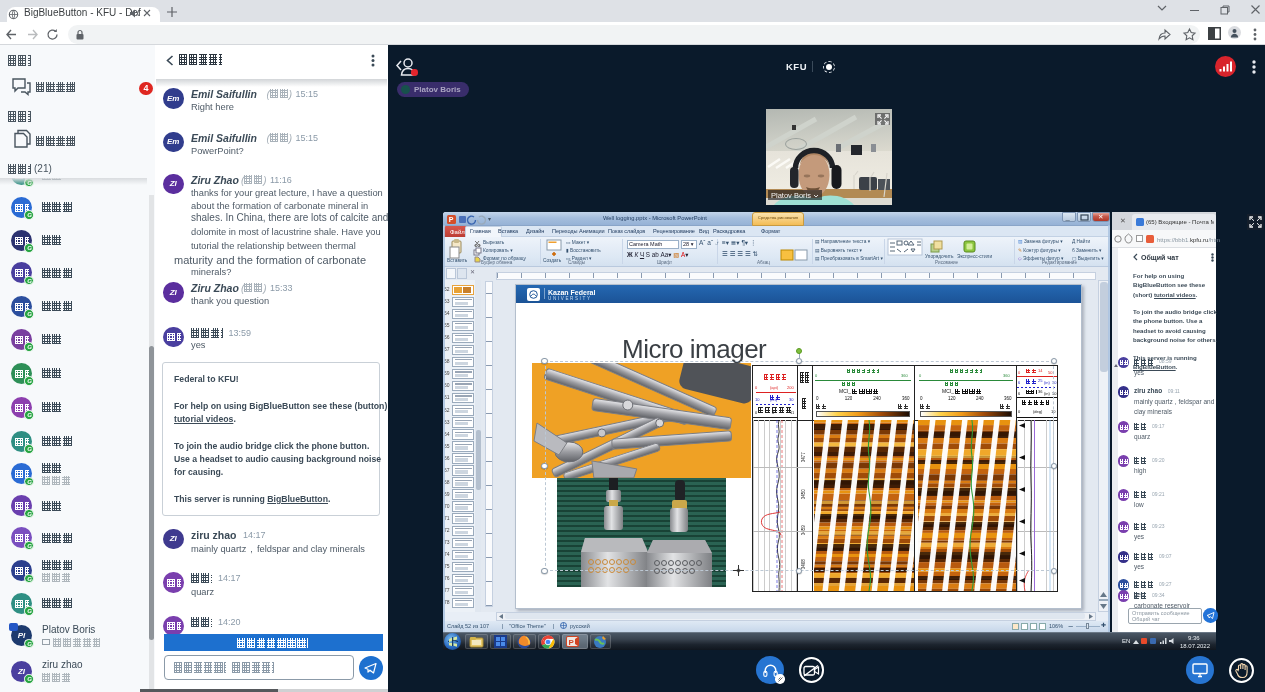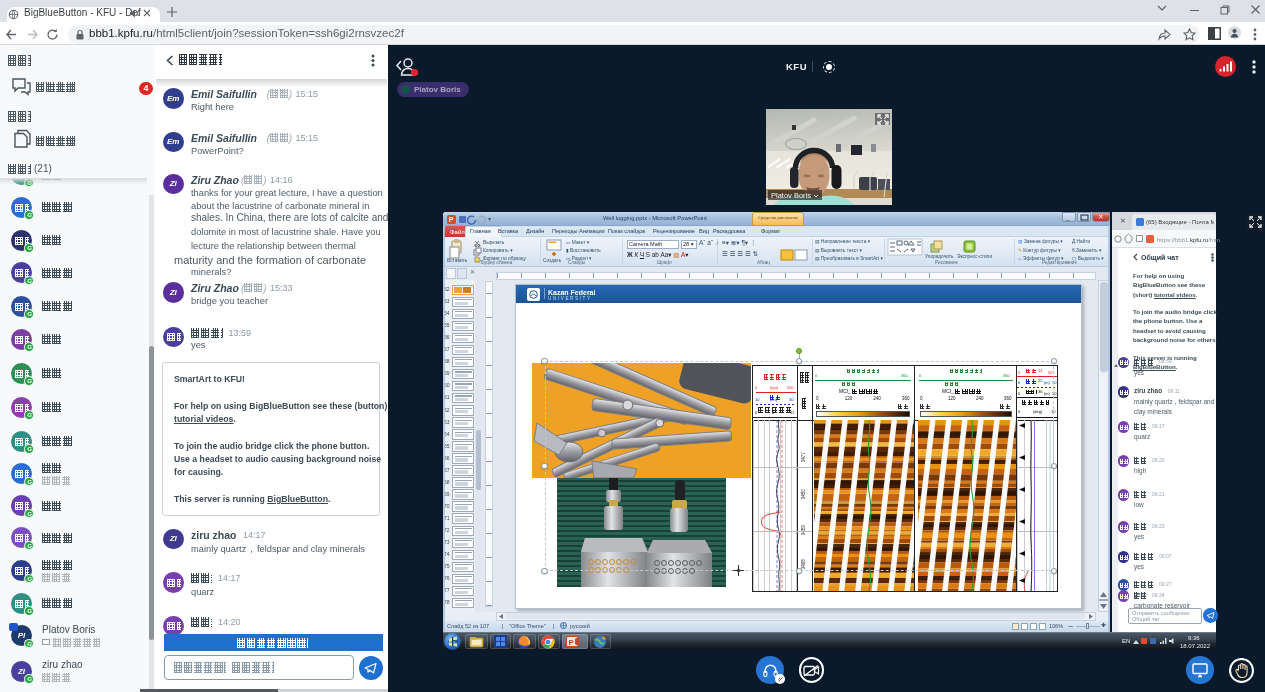--- a/index.html
+++ b/index.html
@@ -47,21 +47,20 @@
     </svg>
 <svg class="a" style="left:46px;top:28px;" width="13" height="13" viewBox="0 0 13 13">
       <path d="M11 6.5a4.5 4.5 0 1 1-1.5-3.3" stroke="#5f6368" stroke-width="1.3" fill="none"></path>
       <path d="M10.8 1v3h-3z" fill="#5f6368"></path>
     </svg>
 <div class="a" style="left:68px;top:25px;width:1132px;height:19px;background:#f1f3f4;border-radius:9.5px"></div>
 <svg class="a" style="left:75px;top:29px;" width="10" height="12" viewBox="0 0 10 12">
       <rect x="1.5" y="5" width="7" height="5.5" rx="1" fill="#5f6368"></rect>
       <path d="M3 5V3.5a2 2 0 0 1 4 0V5" fill="none" stroke="#5f6368" stroke-width="1.2"></path>
     </svg>
-<div class="t" style="left:89px;top:28px;font-size:11.5px;color:#202124;">bbb1.kpfu.ru<span style="color:#5f6368">/html5client/join?sessionToken=ssh6gi2rnsvzec2f</span></div>
 <svg class="a" style="left:1158px;top:28px;" width="13" height="12" viewBox="0 0 13 12">
       <path d="M1 11c.5-4 3-6 6-6V2l5 4.5L7 11V8C4.5 8 2.5 9 1 11z" fill="none" stroke="#5f6368" stroke-width="1.1"></path>
     </svg>
 <svg class="a" style="left:1183px;top:28px;" width="13" height="13" viewBox="0 0 13 13">
       <path d="M6.5 1l1.7 3.6 3.8.5-2.8 2.7.7 3.9-3.4-1.9-3.4 1.9.7-3.9L1 5.1l3.8-.5z" fill="none" stroke="#5f6368" stroke-width="1.1"></path>
     </svg>
 <svg class="a" style="left:1208px;top:27px;" width="13" height="13" viewBox="0 0 13 13">
       <rect x="0" y="0" width="13" height="13" fill="#3c4043"></rect>
       <rect x="7" y="1.5" width="4.5" height="10" fill="#fff"></rect>
     </svg>
@@ -202,41 +201,41 @@
 <div class="dot" style="left:163px;top:131.5px;width:20.5px;height:20.5px;background:#313d8d"></div>
 <div class="t" style="left:163px;top:138.0px;width:20.5px;text-align:center;font-size:8px;font-weight:bold;font-style:italic;color:#fff">Em</div>
 <div class="t" style="left:191px;top:132.5px;font-size:10.5px;font-weight:bold;font-style:italic;color:#3b4a57">Emil Saifullin</div>
 <div class="t" style="left:266.4px;top:132.5px;font-size:10px;font-style:italic;color:#a9b2ba">(<b class="cji" style="width:19px;height:9px"></b>)</div>
 <div class="t" style="left:295.4px;top:133.5px;font-size:9px;color:#8b9aa8">15:15</div>
 <div class="t" style="left:191px;top:146.5px;font-size:9.3px;color:#4e5a66;">PowerPoint?</div>
 <div class="dot" style="left:163px;top:173.5px;width:20.5px;height:20.5px;background:#5b2e9e"></div>
 <div class="t" style="left:163px;top:180.0px;width:20.5px;text-align:center;font-size:8px;font-weight:bold;font-style:italic;color:#fff">ZI</div>
 <div class="t" style="left:191px;top:174.5px;font-size:10.5px;font-weight:bold;font-style:italic;color:#3b4a57">Ziru Zhao</div>
 <div class="t" style="left:240.9px;top:174.5px;font-size:10px;font-style:italic;color:#a9b2ba">(<b class="cji" style="width:19px;height:9px"></b>)</div>
-<div class="t" style="left:269.9px;top:175.5px;font-size:9px;color:#8b9aa8">14:16</div>
+<div class="t" style="left:269.9px;top:175.5px;font-size:9px;color:#8b9aa8">11:16</div>
 <div class="t" style="left:191px;top:188.5px;font-size:9.3px;color:#4e5a66;">thanks for your great lecture, I have a question</div>
-<div class="t" style="left:191px;top:201.8px;font-size:9.3px;color:#4e5a66;">about the lacustrine of carbonate mineral in</div>
+<div class="t" style="left:191px;top:201.8px;font-size:9.3px;color:#4e5a66;">about the formation of carbonate mineral in</div>
 <div class="t" style="left:191px;top:213px;font-size:10px;color:#4e5a66;">shales. In China, there are lots of calcite and</div>
 <div class="t" style="left:191px;top:228.4px;font-size:9.3px;color:#4e5a66;">dolomite in most of lacustrine shale. Have you</div>
-<div class="t" style="left:191px;top:241.7px;font-size:9.3px;color:#4e5a66;">lecture the relationship between thermal</div>
+<div class="t" style="left:191px;top:241.7px;font-size:9.3px;color:#4e5a66;">tutorial the relationship between thermal</div>
 <div class="t" style="left:174px;top:255.0px;font-size:11px;color:#4e5a66;">maturity and the formation of carbonate</div>
 <div class="t" style="left:191px;top:268.3px;font-size:9.3px;color:#4e5a66;">minerals?</div>
 <div class="dot" style="left:163px;top:282px;width:20.5px;height:20.5px;background:#5b2e9e"></div>
 <div class="t" style="left:163px;top:288.5px;width:20.5px;text-align:center;font-size:8px;font-weight:bold;font-style:italic;color:#fff">ZI</div>
 <div class="t" style="left:191px;top:283px;font-size:10.5px;font-weight:bold;font-style:italic;color:#3b4a57">Ziru Zhao</div>
 <div class="t" style="left:240.9px;top:283px;font-size:10px;font-style:italic;color:#a9b2ba">(<b class="cji" style="width:19px;height:9px"></b>)</div>
 <div class="t" style="left:269.9px;top:284px;font-size:9px;color:#8b9aa8">15:33</div>
-<div class="t" style="left:191px;top:296.5px;font-size:9.3px;color:#4e5a66;">bridge you teacher</div>
+<div class="t" style="left:191px;top:296.5px;font-size:9.3px;color:#4e5a66;">thank you question</div>
 <div class="dot" style="left:163px;top:326.5px;width:20.5px;height:20.5px;background:#4a3f9f"></div>
 <b class="cji" style="position:absolute;left:166.5px;top:333.0px;width:14px;height:8px;color:#fff"></b>
 <b class="cji" style="position:absolute;left:191px;top:327.5px;width:31.5px;height:10px;color:#3b4a57"></b>
 <div class="t" style="left:228.5px;top:328.5px;font-size:9px;color:#8b9aa8">13:59</div>
 <div class="t" style="left:191px;top:341px;font-size:9.3px;color:#4e5a66;">yes</div>
 <div class="a" style="left:162px;top:362px;width:218px;height:154px;border:1px solid #c9d0d7;border-radius:3px;background:#fff"></div>
-<div class="t" style="left:174px;top:375px;font-size:8.7px;color:#3b4a57;font-weight:bold">SmartArt to KFU!</div>
+<div class="t" style="left:174px;top:375px;font-size:8.7px;color:#3b4a57;font-weight:bold">Federal to KFU!</div>
 <div class="t" style="left:174px;top:402px;font-size:8.7px;color:#3b4a57;font-weight:bold">For help on using BigBlueButton see these (button)</div>
 <div class="t" style="left:174px;top:415px;font-size:8.7px;color:#3b4a57;font-weight:bold"><span style="text-decoration:underline">tutorial videos</span>.</div>
 <div class="t" style="left:174px;top:442px;font-size:8.7px;color:#3b4a57;font-weight:bold">To join the audio bridge click the phone button.</div>
 <div class="t" style="left:174px;top:455px;font-size:8.7px;color:#3b4a57;font-weight:bold">Use a headset to audio causing background noise</div>
 <div class="t" style="left:174px;top:468px;font-size:8.7px;color:#3b4a57;font-weight:bold">for causing.</div>
 <div class="t" style="left:174px;top:495px;font-size:8.7px;color:#3b4a57;font-weight:bold">This server is running <span style="text-decoration:underline">BigBlueButton</span>.</div>
 <div class="dot" style="left:163px;top:528.5px;width:20.5px;height:20.5px;background:#3f3a8f"></div>
 <div class="t" style="left:163px;top:535.0px;width:20.5px;text-align:center;font-size:8px;font-weight:bold;font-style:italic;color:#fff">ZI</div>
 <div class="t" style="left:191px;top:529.5px;font-size:10.5px;font-weight:bold;color:#3b4a57">ziru zhao</div>
 <div class="t" style="left:243px;top:530.5px;font-size:9px;color:#8b9aa8;">14:17</div>
@@ -569,20 +568,21 @@
 <div class="a" style="left:515px;top:284px;width:567px;height:325px;background:#fff;border:1px solid #b4bfcd;box-shadow:2px 2px 3px rgba(60,70,90,.35)"></div>
 <div class="a" style="left:516px;top:285px;width:565px;height:18px;background:linear-gradient(#2568b2,#1b5397)"></div>
 <div class="a" style="left:527px;top:287.5px;width:13px;height:13px;background:#fff;border-radius:2px"></div>
 <svg class="a" style="left:529px;top:289.5px;" width="9" height="9" viewBox="0 0 9 9">
       <circle cx="4.5" cy="4.5" r="3.8" fill="none" stroke="#1b5397" stroke-width="1"></circle>
       <path d="M2 6c1.5-2.5 3.5-2.5 5 0" stroke="#1b5397" fill="none"></path>
     </svg>
 <div class="a" style="left:544px;top:288px;width:1px;height:11px;background:#7da3cd"></div>
 <div class="t" style="left:548px;top:288.5px;font-size:7px;color:#fff;font-weight:bold">Kazan Federal</div>
 <div class="t" style="left:548px;top:296.5px;font-size:4.6px;color:#c9dcf0;letter-spacing:1.6px">UNIVERSITY</div>
+<div class="t" style="left:622px;top:336px;font-size:26px;color:#3a3f44;font-weight:400;letter-spacing:-.5px">Micro imager</div>
 <div class="a" style="left:531.5px;top:363px;width:219.5px;height:115px;overflow:hidden;background:#efa125">
 <svg class="a" style="left:0;top:0" width="219.5" height="115" viewBox="0 0 220 115">
         <defs>
           <linearGradient id="mg" x1="0" y1="0" x2="0" y2="1">
             <stop offset="0" stop-color="#e9e9ec"></stop>
             <stop offset=".5" stop-color="#9b9ca1"></stop>
             <stop offset="1" stop-color="#5f6166"></stop>
           </linearGradient>
         </defs>
         <rect x="150" y="-5" width="75" height="38" rx="8" fill="#505358" transform="rotate(14 185 12)"></rect>

